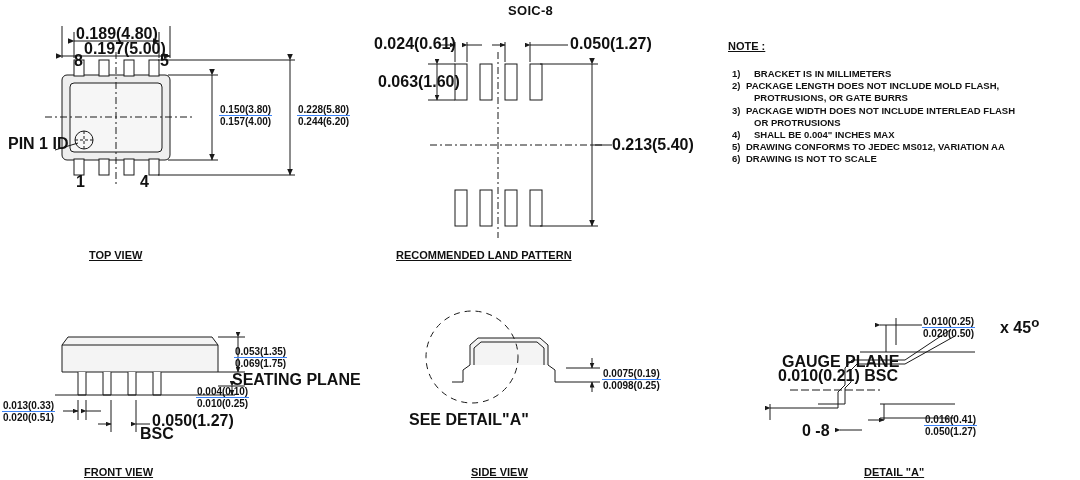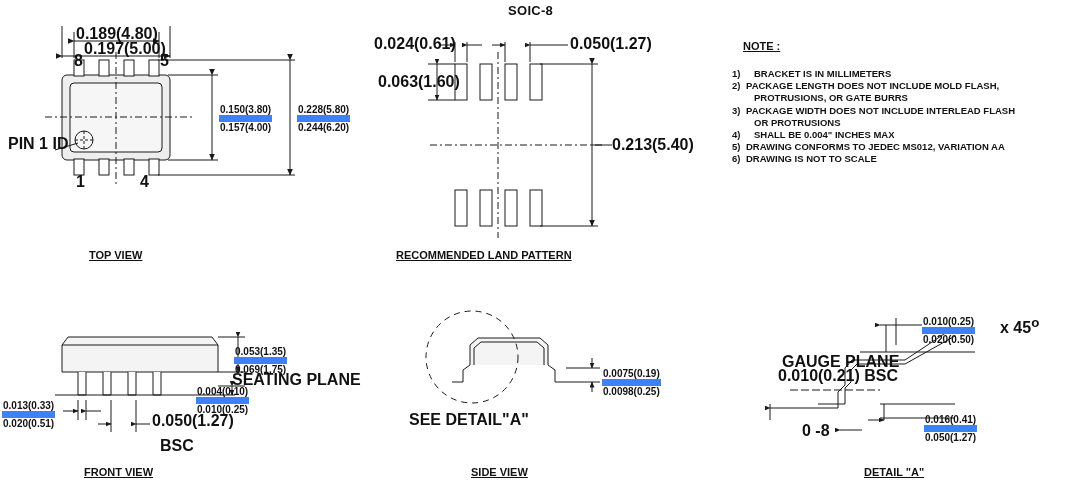--- a/index.html
+++ b/index.html
@@ -2,27 +2,27 @@
 <html><head>
 <meta charset="utf-8">
 <style>
   html,body{margin:0;padding:0;background:#ffffff;}
   body{width:1080px;height:480px;position:relative;overflow:hidden;
        font-family:"Liberation Sans",sans-serif;color:#111;}
   .lbl{position:absolute;font-size:16px;line-height:11px;white-space:nowrap;font-weight:bold;}
   .title{position:absolute;font-size:13px;font-weight:bold;letter-spacing:.3px;}
   .viewname{position:absolute;font-size:11px;font-weight:bold;text-decoration:underline;}
   svg{position:absolute;left:0;top:0;width:1080px;height:480px;overflow:visible;}
-  .note-title{position:absolute;font-size:11px;font-weight:bold;text-decoration:underline;margin-left:15px;}
+  .note-title{position:absolute;font-size:11px;font-weight:bold;text-decoration:underline;}
   .notes{position:absolute;font-size:9.5px;line-height:12.2px;font-weight:bold;}
   .notes .row{display:flex;}
   .notes .num{width:14px;flex:none;}
   .notes .txt{flex:1;}
   .stack{position:absolute;text-align:center;font-size:10px;font-weight:bold;line-height:11px;}
-  .stack .top{border-bottom:7px solid #3b82f6;padding:0 1px;}
+  .stack .top{border-bottom:1px solid #3b82f6;padding:0 1px;}
   .stack .bot{padding:0 1px;}
 </style>
 </head>
 <body>
 
 <div class="title" style="left:508px;top:3px;">SOIC-8</div>
 
 <svg xmlns="http://www.w3.org/2000/svg">
   <defs>
     <marker id="ah" markerWidth="7" markerHeight="6" refX="6.5" refY="3" orient="auto">
@@ -197,21 +197,21 @@
 <div class="lbl" style="left:232px;top:374px;">SEATING PLANE</div>
 <div class="stack" style="left:196px;top:386px;">
   <div class="top">0.004(0.10)</div>
   <div class="bot">0.010(0.25)</div>
 </div>
 <div class="stack" style="left:2px;top:400px;">
   <div class="top">0.013(0.33)</div>
   <div class="bot">0.020(0.51)</div>
 </div>
 <div class="lbl" style="left:152px;top:415px;">0.050(1.27)</div>
-<div class="lbl" style="left:160px;top:428px;margin-top:12px;">BSC</div>
+<div class="lbl" style="left:140px;top:428px;">BSC</div>
 <div class="viewname" style="left:84px;top:466px;">FRONT VIEW</div>
 
 <div class="lbl" style="left:409px;top:414px;">SEE DETAIL"A"</div>
 <div class="stack" style="left:602px;top:368px;">
   <div class="top">0.0075(0.19)</div>
   <div class="bot">0.0098(0.25)</div>
 </div>
 <div class="viewname" style="left:471px;top:466px;">SIDE VIEW</div>
 
 <div class="stack" style="left:922px;top:316px;">

